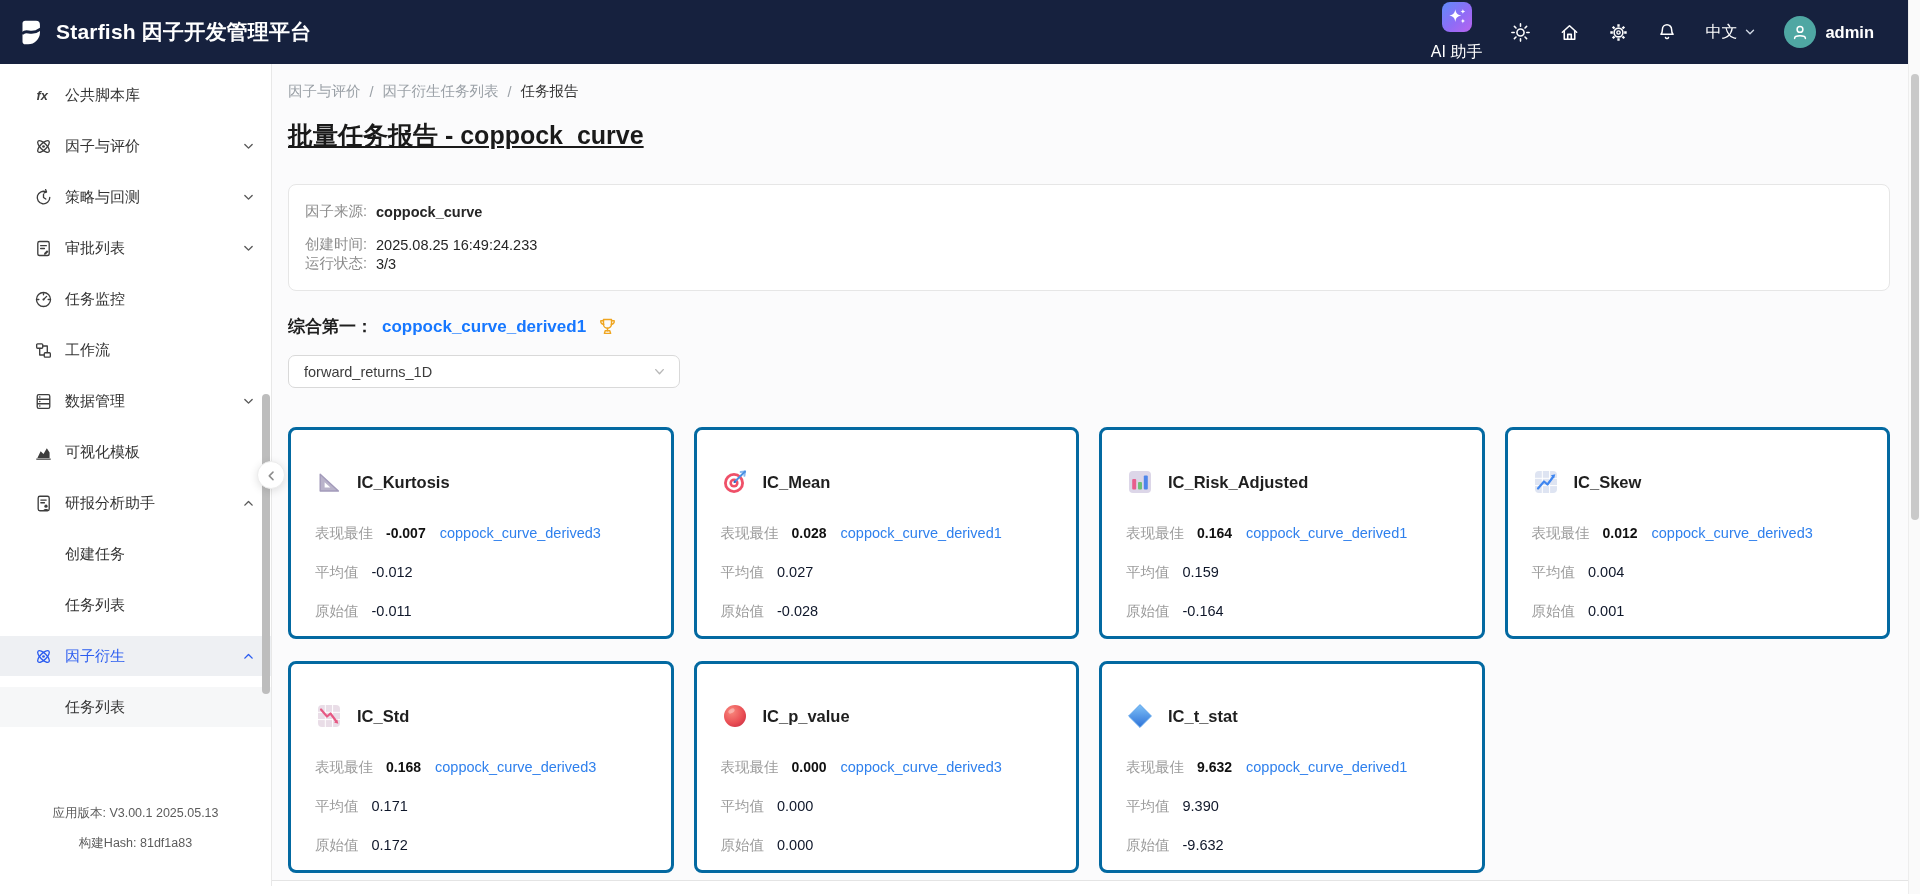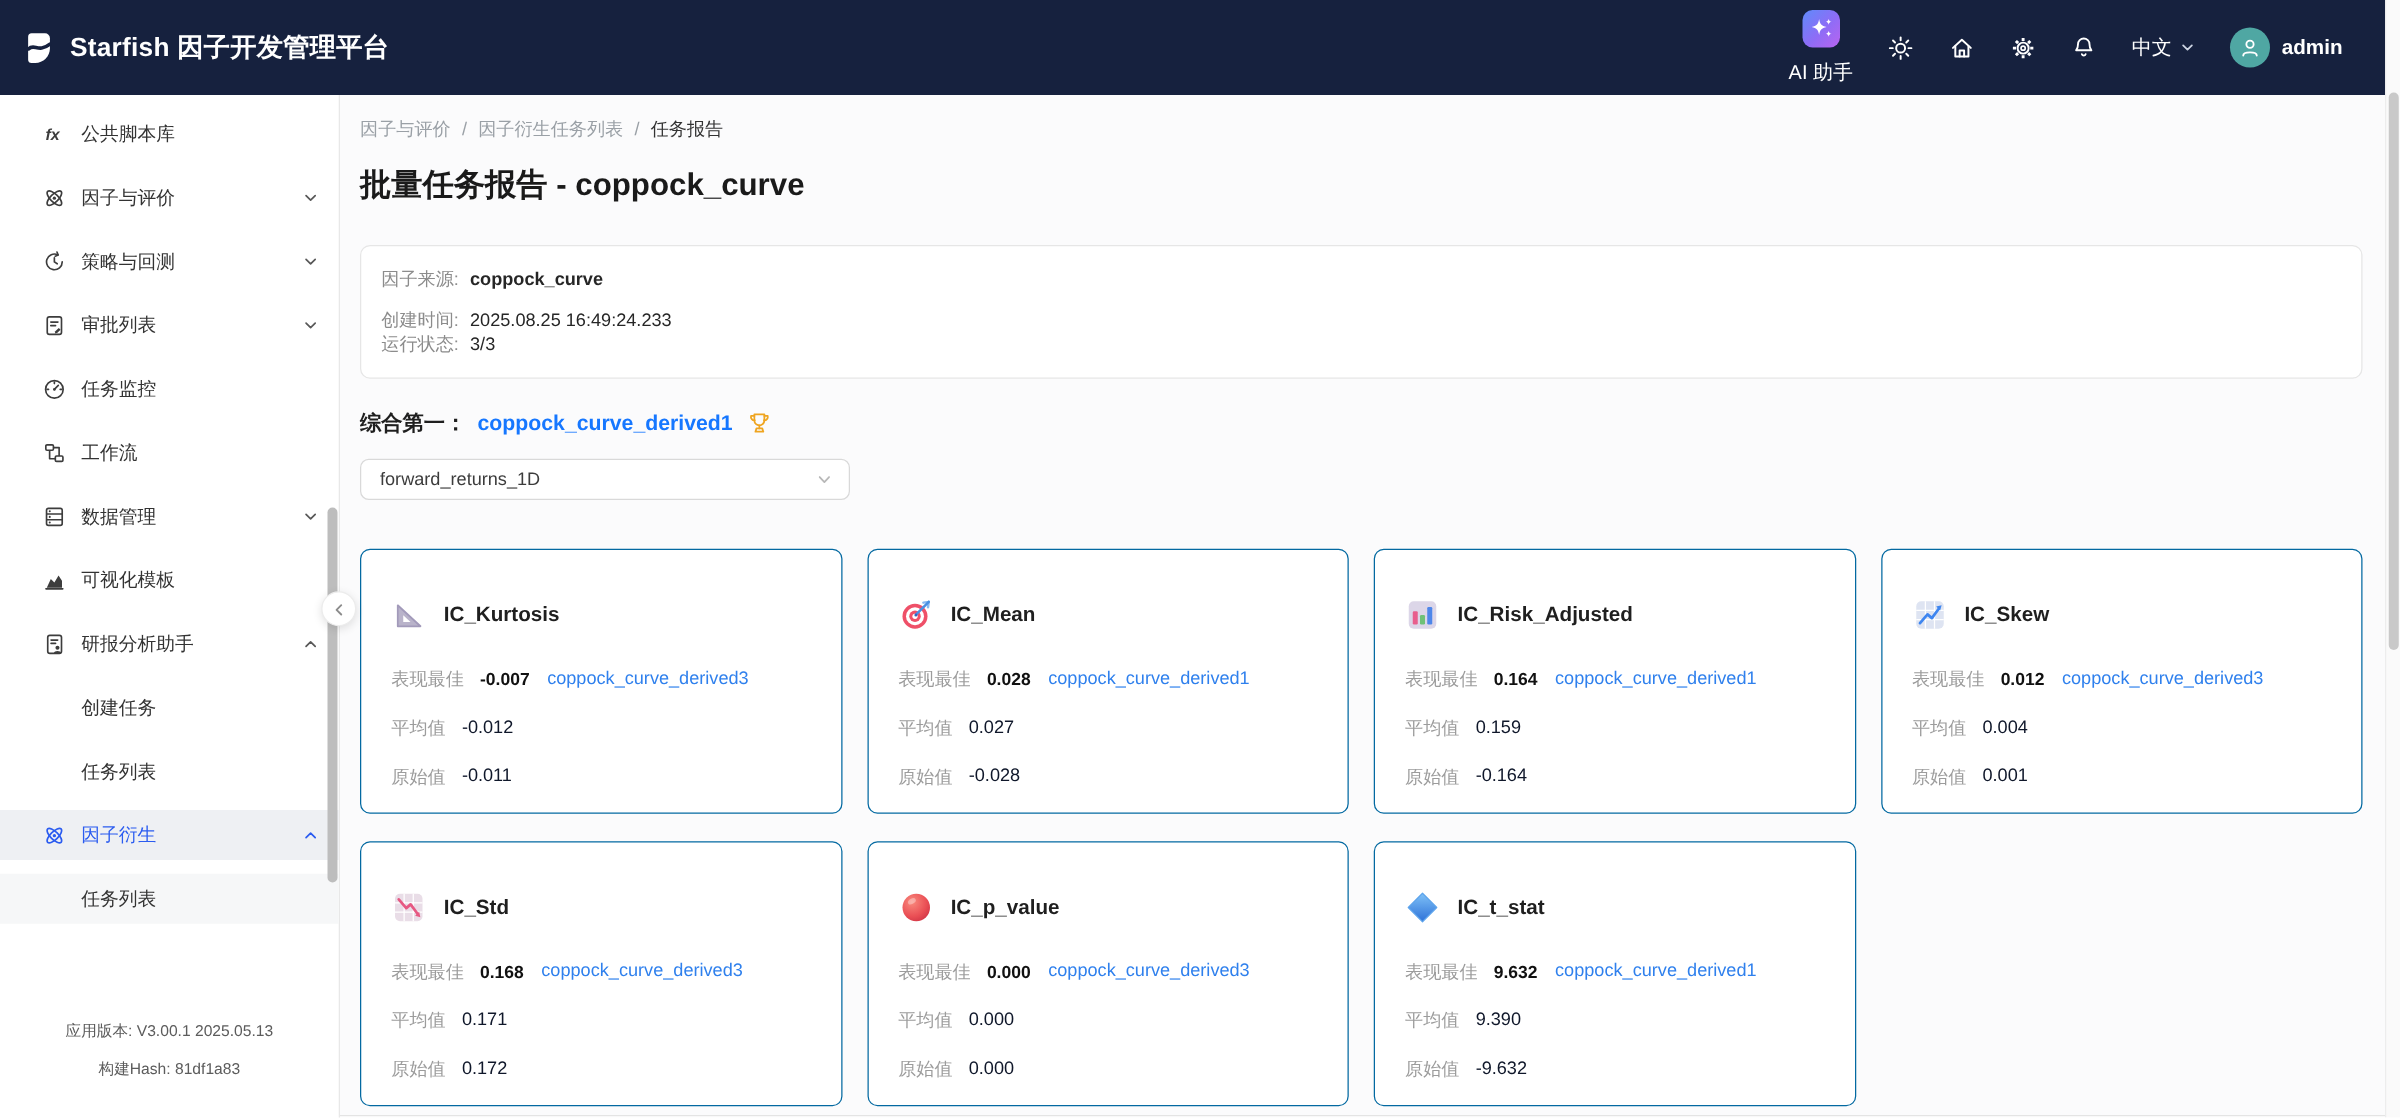--- a/index.html
+++ b/index.html
@@ -1,20 +1,20 @@
 <!DOCTYPE html>
 <html><head>
 <meta charset="utf-8">
 <style>
   * { margin:0; padding:0; box-sizing:border-box; font-family:"Liberation Sans","DejaVu Sans",sans-serif; }
   html,body { width:1920px; height:894px; overflow:hidden; background:#fff; }
   .app { width:1920px; height:894px; position:relative; }
 
   
-  .navbar { height:76px; background:#16213e; display:flex; align-items:center; padding:0 46px 0 18px; color:#fff; }
+  .navbar { height:64px; background:#16213e; display:flex; align-items:center; padding:0 46px 0 18px; color:#fff; }
   .brand { display:flex; align-items:center; gap:11px; font-size:21px; font-weight:700; letter-spacing:.2px; }
   .nav-right { margin-left:auto; display:flex; align-items:center; gap:27px; }
   .ai-btn { display:flex; align-items:center; gap:10px; font-size:16px; cursor:pointer;flex-direction:column; }
   .ai-icon { width:30px; height:30px; border-radius:8px; background:linear-gradient(135deg,#5f8bfa 0%,#8f6cf6 55%,#b964ef 100%); display:flex; align-items:center; justify-content:center; }
   .nav-ico { width:22px; height:22px; display:flex; align-items:center; justify-content:center; cursor:pointer; }
   .lang { display:flex; align-items:center; gap:6px; font-size:16px; cursor:pointer; }
   .user { display:flex; align-items:center; gap:9px; cursor:pointer; }
   .avatar { width:32px; height:32px; border-radius:50%; background:#4fa7a3; display:flex; align-items:center; justify-content:center; }
   .username { font-size:16.5px; font-weight:700; }
 
@@ -31,39 +31,39 @@
   .menu-item.sub-shaded { background:#f6f7f8; }
   .side-footer { position:absolute; bottom:28px; left:0; width:100%; text-align:center; font-size:12.5px; color:#5c5c5c; line-height:30px; }
   .side-scroll-thumb { position:absolute; top:330px; right:1px; width:8px; height:300px; background:#bdbdbd; border-radius:4px; cursor:pointer; }
   .collapse-btn { position:absolute; top:397px; right:-14px; width:28px; height:28px; border-radius:50%; background:#fff; border:1px solid #ececec; box-shadow:0 2px 8px rgba(0,0,0,.12); display:flex; align-items:center; justify-content:center; cursor:pointer; z-index:6; }
 
   
   .main { flex:1; background:#fbfbfc; padding:12px 30px 0 16px; position:relative; overflow:hidden; }
   .breadcrumb { display:flex; align-items:center; gap:9px; font-size:14.5px; color:#9aa0a6; margin-top:6px; }
   .breadcrumb .crumb { cursor:pointer; }
   .breadcrumb .current { color:#333; }
-  .page-title { margin-top:18px; font-size:25px; font-weight:700; color:#1a1a1a; }
+  .page-title { margin-top:18px; font-size:25px; font-weight:700; color:#1a1a1a;text-decoration:underline; }
 
   .info-panel { margin-top:32px; background:#fff; border:1px solid #e6e6e6; border-radius:8px; padding:17px 16px; display:flex;flex-direction:column; }
   .info-col { width:50%; display:flex; flex-direction:column; gap:14px; font-size:14.5px; }
   .info-row { display:flex; align-items:center; }
   .info-label { color:#8c8c8c; margin-right:9px; }
   .info-value { color:#262626; }
   .info-value.bold { font-weight:700; }
 
   .best-row { margin-top:24px; display:flex; align-items:center; gap:9px; font-size:17px; }
   .best-label { font-weight:700; color:#1f1f1f; }
   .best-link { color:#1677ff; font-weight:700; cursor:pointer; }
   .trophy { display:flex; margin-left:2px; }
 
   .select-box { margin-top:17px; width:392px; height:33px; background:#fff; border:1px solid #d9d9d9; border-radius:7px; display:flex; align-items:center; padding:0 12px 0 15px; font-size:14.5px; color:#3c3c3c; cursor:pointer; }
   .select-box .sel-chev { margin-left:auto; display:flex; }
 
   .cards { margin-top:39px; display:grid; grid-template-columns:repeat(4,1fr); gap:22px 20px; }
-  .card { background:#fff; border:1px solid #0369a1; border-radius:8px; height:212px; padding:24px; }
+  .card { background:#fff; border:3px solid #0369a1; border-radius:8px; height:212px; padding:24px; }
   .card-head { display:flex; align-items:center; gap:14px; margin-top:14px; }
   .card-title { font-size:16.5px; font-weight:700; color:#1f1f1f; }
   .mrow { display:flex; align-items:center; font-size:14.5px; height:20px; }
   .mrow.first { margin-top:27px;align-items:center; }
   .mrow + .mrow { margin-top:19px; }
   .m-label { color:#9c9c9c; margin-right:13px; }
   .m-value { color:#0f172a; }
   .m-value.bold { font-weight:700; font-size:14px; color:#111; }
   .m-link { color:#2f80ed; margin-left:14px; cursor:pointer; }
 

